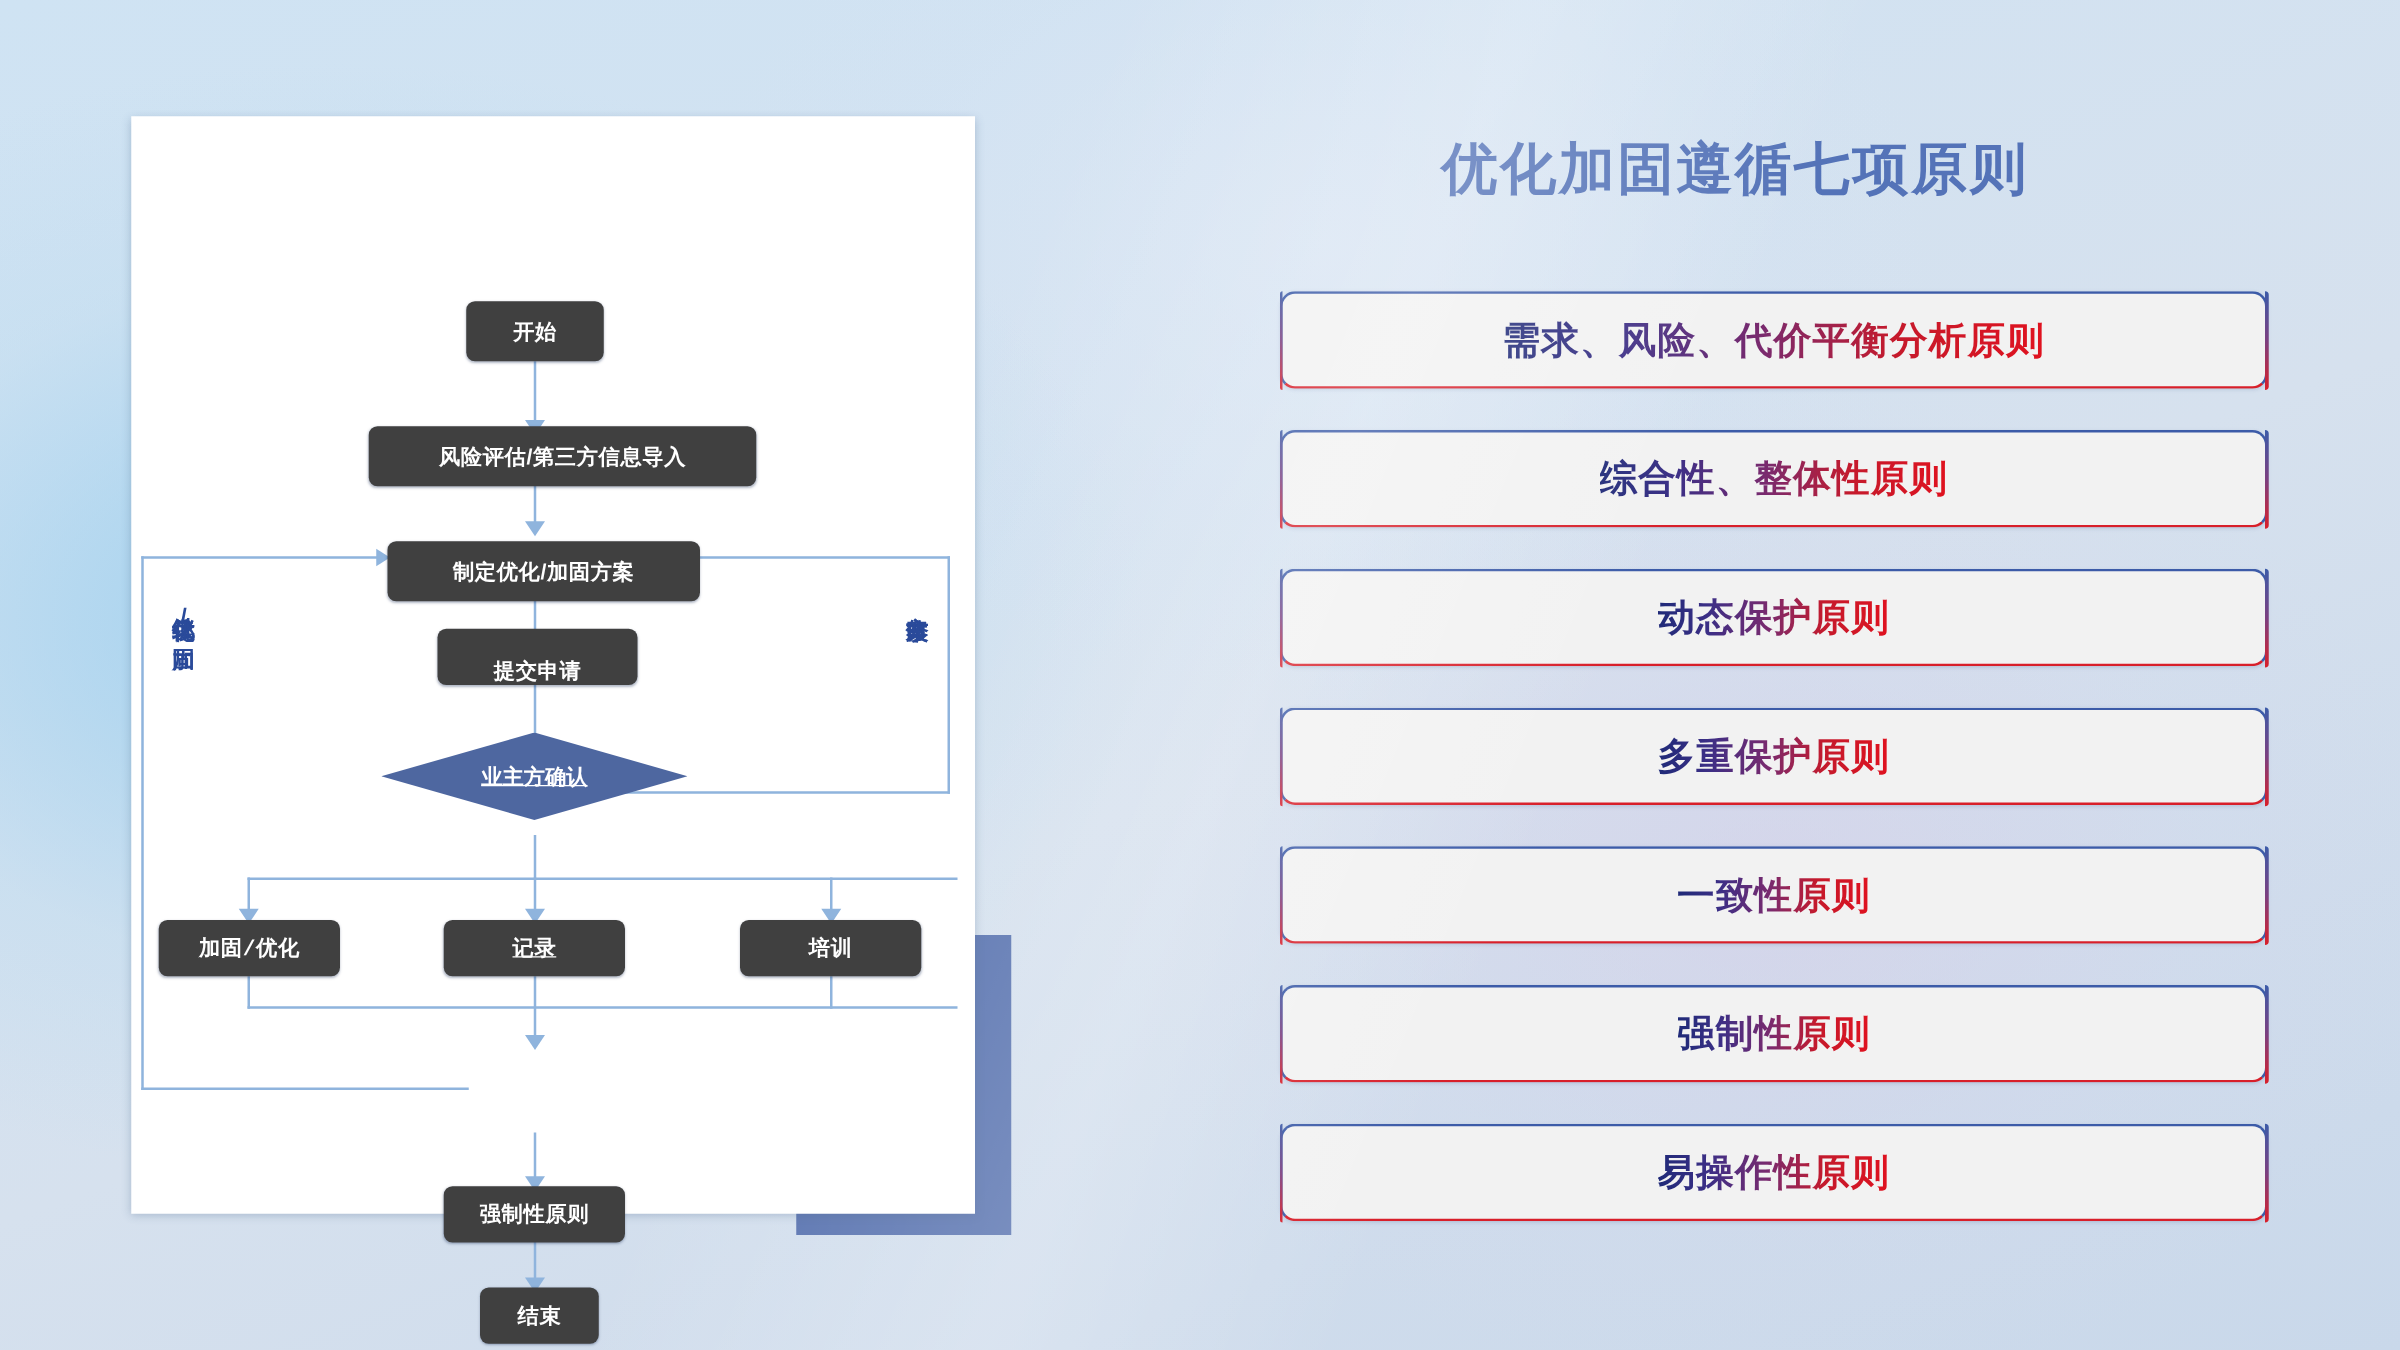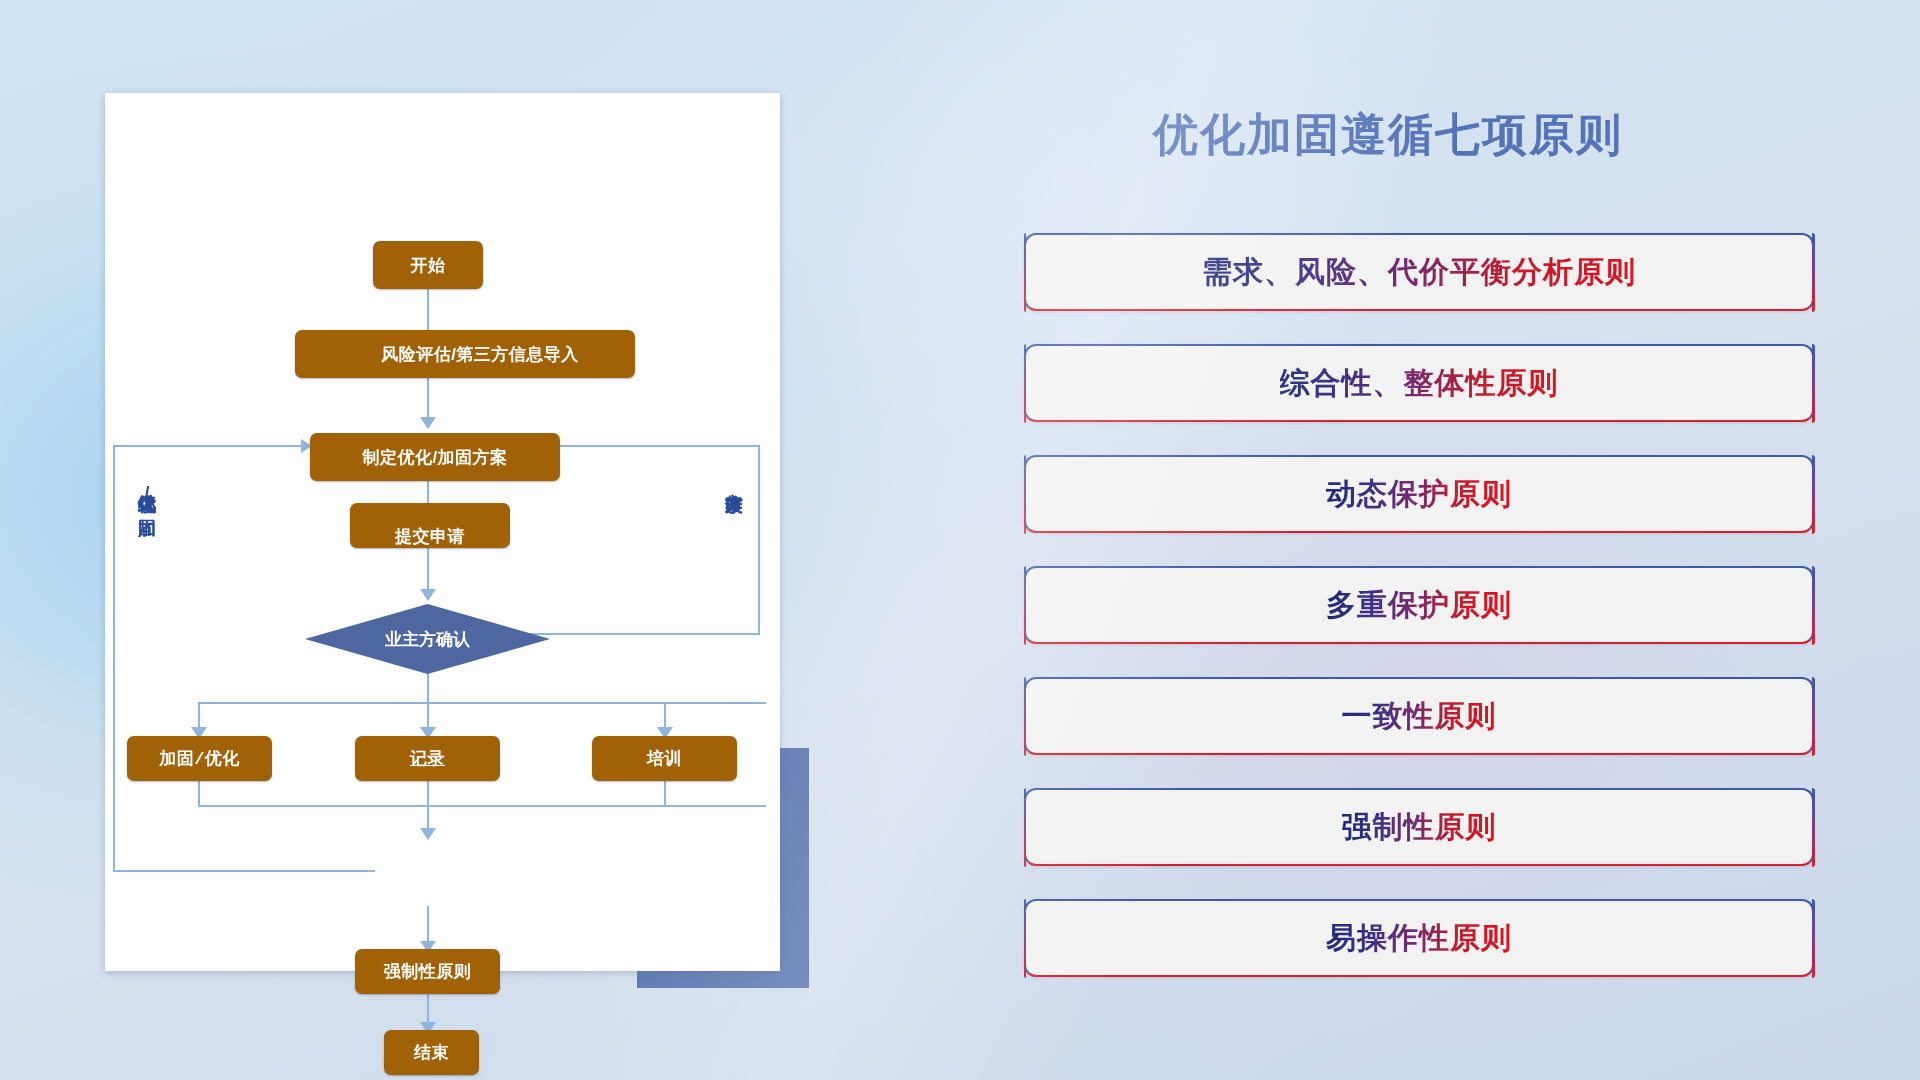--- a/index.html
+++ b/index.html
@@ -55,21 +55,21 @@
   .flow {
     position: absolute;
     left: 0; top: 0;
     width: 675px;
     height: 878px;
   }
 
   
   .node {
     position: absolute;
-    background: #a16207;
+    background: #404040;
     color: #ffffff;
     border-radius: 7px;
     display: flex;
     align-items: center;
     justify-content: center;
     font-size: 17px;
     font-weight: bold;
     letter-spacing: 0.5px;
     box-shadow: 0 1px 2px rgba(30,50,90,0.35);
     white-space: nowrap;
@@ -262,33 +262,33 @@
 
       <div class="ln h" style="left:375px; top:540px; width:280px;"></div>
       <div class="ln v" style="left:653px; top:352px; height:190px;"></div>
       <div class="ln h" style="left:452px; top:352px; width:203px;"></div>
       <div class="arrow left" style="left:442px; top:346px;"></div>
 
       <div class="node" style="left:268px; top:148px; width:110px; height:48px;">
         <span>开始</span>
       </div>
 
-      <div class="node" style="left:190px; top:237px; width:310px; height:48px;padding-left:30px;">
+      <div class="node" style="left:190px; top:248px; width:310px; height:48px;">
         <span>风险评估/第三方信息导入</span>
       </div>
 
       <div class="node" style="left:205px; top:324px; width:250px; height:48px;margin-top:16px;">
         <span>制定优化/加固方案</span>
       </div>
 
       <div class="node" style="left:245px; top:410px; width:160px; height:45px;align-items:flex-end;">
         <span>提交申请</span>
       </div>
 
-      <div class="diamond" style="left:200px; top:511px; width:245px; height:70px;">
+      <div class="diamond" style="left:200px; top:493px; width:245px; height:70px;text-decoration:underline;">
         <div class="dshape"></div>
         <span class="dlabel">业主方确认</span>
       </div>
 
       <div class="node" style="left:22px; top:643px; width:145px; height:45px;font-family:Liberation Mono, monospace;">
         <span>加固/优化</span>
       </div>
 
       <div class="node" style="left:250px; top:643px; width:145px; height:45px;text-decoration:underline;">
         <span>记录</span>

